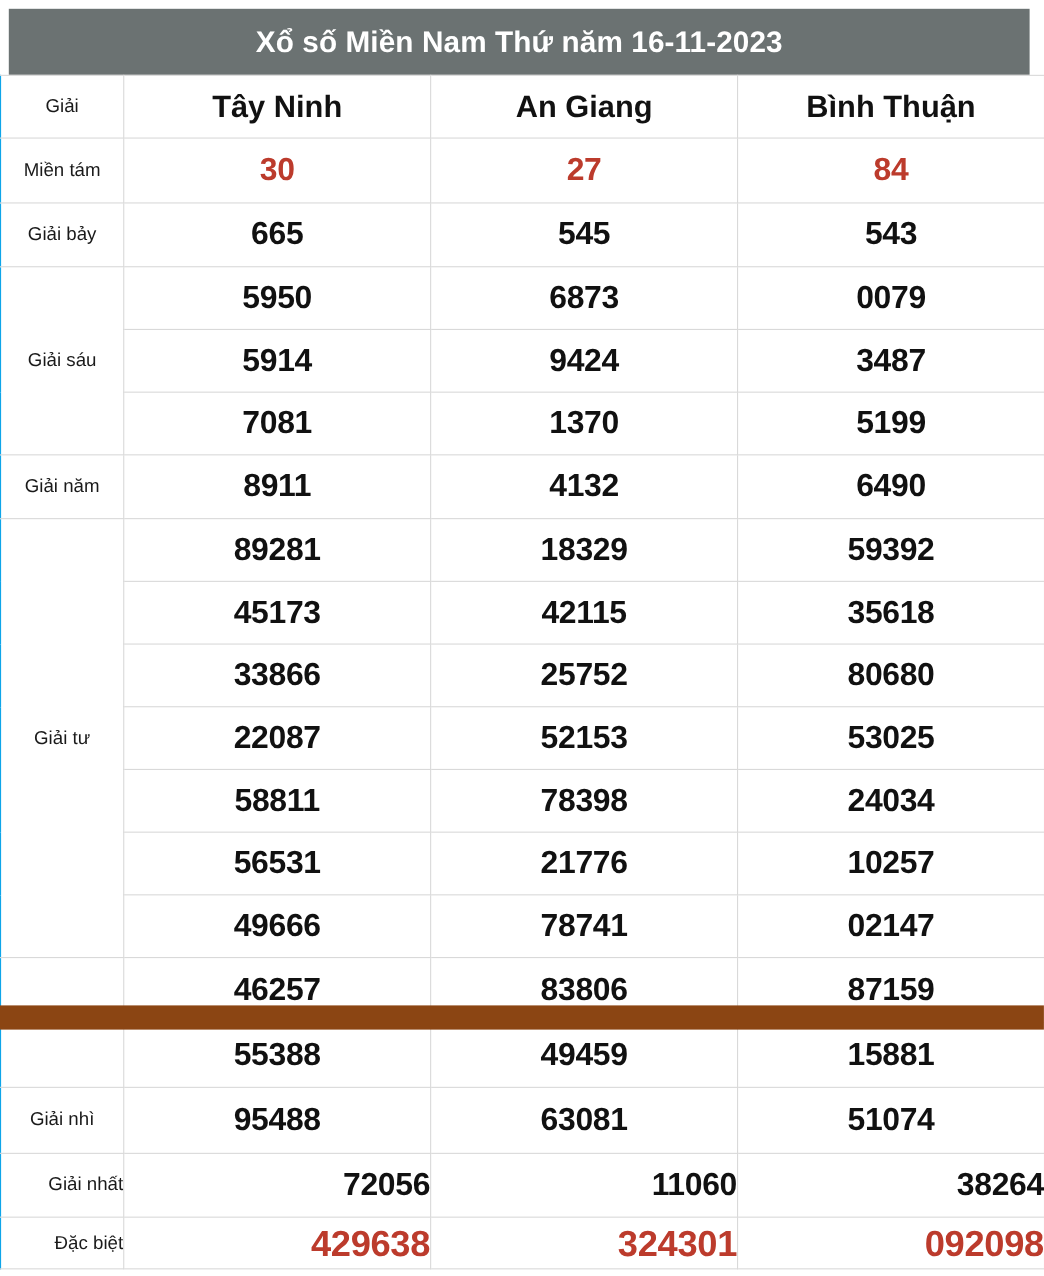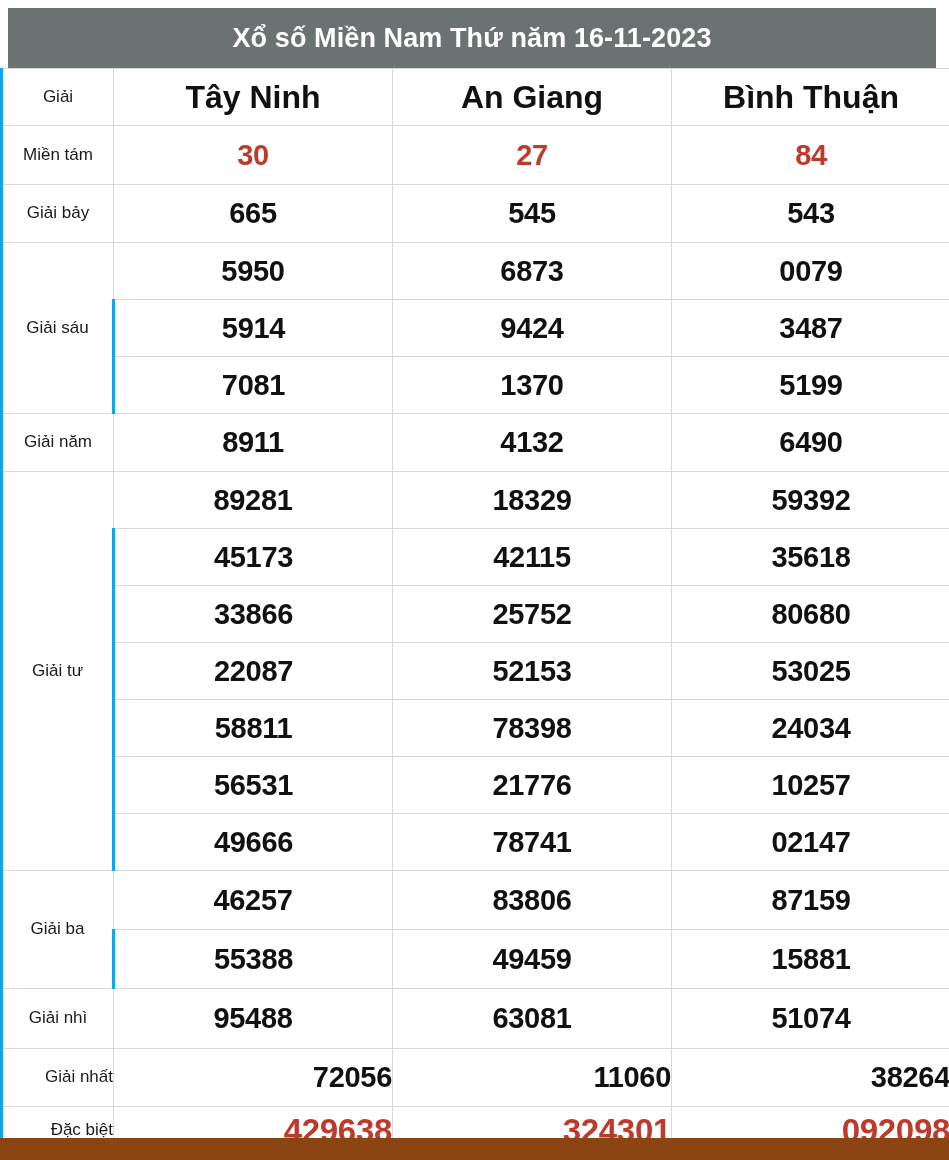--- a/index.html
+++ b/index.html
@@ -9,21 +9,21 @@
   }
   body {
     width: 949px;
     height: 1160px;
     font-family: "Liberation Sans", sans-serif;
     overflow: hidden;
   }
 
   .page {
     width: 949px;
-    height: 1160px;
+    height: 936px;
     position: relative;
     background: #ffffff;
     box-sizing: border-box;
   }
 
   
   .title-band {
     position: absolute;
     left: 8px;
     top: 8px;
@@ -54,21 +54,21 @@
     table-layout: fixed;
   }
   .result-table td {
     border: 1px solid #d9d9d9;
     text-align: center;
     vertical-align: middle;
     padding: 0;
     background: #ffffff;
   }
   .result-table tr > td:first-child {
-    border-left: 3px solid #0ea5e9;
+    border-left: 1px solid #0ea5e9;
   }
   .result-table tr > td:last-child {
     border-right: 1px solid #e3e3e3;
   }
 
   col.c-label { width: 112px; }
   col.c-prov  { width: 279px; }
 
   .prize-label {
     font-size: 17px;
@@ -98,21 +98,21 @@
   .r-bay td     { height: 57px; }
   .r-sau td     { height: 56px; }
   .r-nam td     { height: 57px; }
   .r-tu td      { height: 56px; }
   .r-ba td      { height: 58px; }
   .r-nhi td     { height: 59px; }
   .r-nhat td    { height: 57px; text-align: right; }
   .r-db td      { height: 46px; text-align: right; }
 
   .prov-head {
-    font-size: 32px;
+    font-size: 28px;
     font-weight: bold;
     color: #111111;
     line-height: 1;
   }
   .giai-head {
     font-size: 17px;
     font-weight: normal;
     color: #1a1a1a;
   }
 

